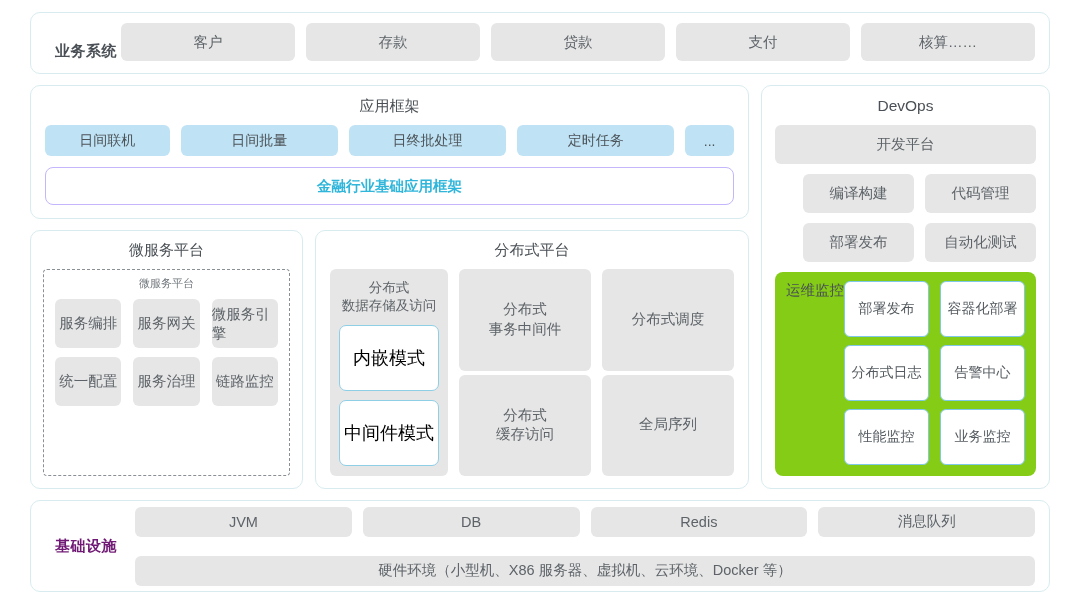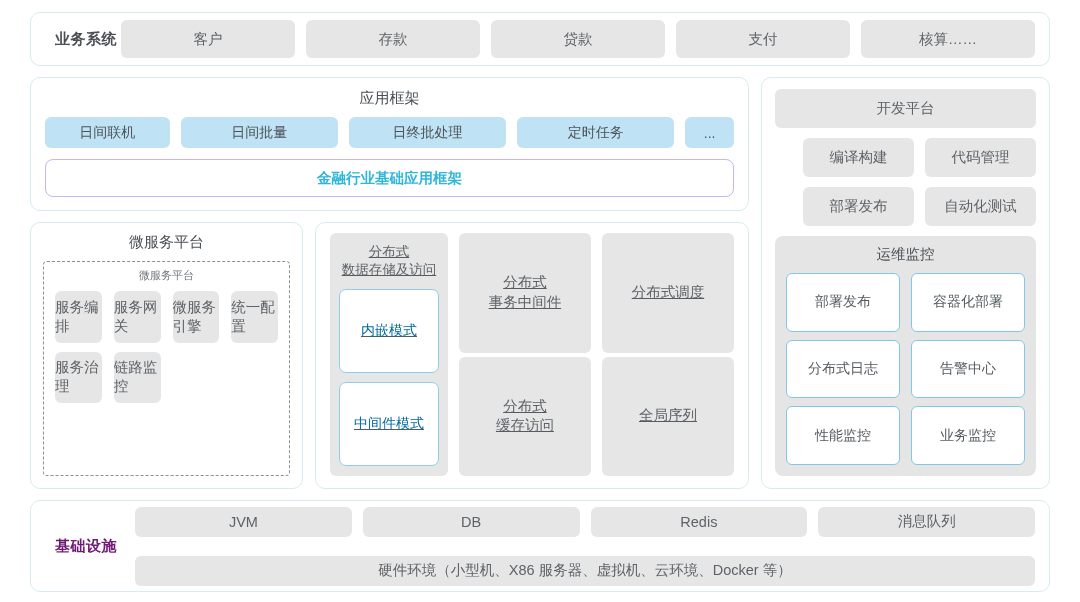--- a/index.html
+++ b/index.html
@@ -30,23 +30,23 @@
   .outer-card {
     border: 1px solid #d8ecf0;
     border-radius: 10px;
     background: #ffffff;
     box-sizing: border-box;
   }
 
   
   .biz-row {
     display: flex;
-    align-items: center;
+    align-items: flex-end;
     padding: 12px 14px;
-    height: 54px;
+    height: 62px;
   }
   .biz-label {
     font-size: 15px;
     font-weight: bold;
     color: #4a5055;
     white-space: nowrap;
     padding-left: 10px;
     padding-right: 4px;
     letter-spacing: 0.5px;
   }
@@ -153,40 +153,39 @@
   }
   .micro-sub {
     text-align: center;
     font-size: 11px;
     color: #70767b;
     margin-bottom: 8px;
   }
   .micro-grid {
     flex: 1;
     display: grid;
-    grid-template-columns: 1fr 1fr 1fr 1fr;
+    grid-template-columns: 1fr 1fr 1fr;
     grid-template-rows: repeat(3, 1fr);
     gap: 9px 12px;
   }
   .micro-grid .chip { font-size: 14.5px; }
 
   .dist-panel {
     flex: 1 1 auto;
     padding: 10px 14px 12px 14px;
     display: flex;
     flex-direction: column;
     min-width: 0;
   }
   .dist-grid {
     flex: 1;
     display: grid;
     grid-template-columns: 1.0fr 1.12fr 1.12fr;
     grid-template-rows: 1fr 1fr;
     gap: 4px 11px;
-    text-decoration: underline;
   }
   .cell-storage {
     grid-row: 1 / span 2;
     grid-column: 1;
     background: #e6e6e6;
     border-radius: 6px;
     display: flex;
     flex-direction: column;
     align-items: center;
     padding: 10px 9px 10px 9px;
@@ -202,22 +201,22 @@
   }
   .mode-box {
     border: 1px solid #8fcfe6;
     border-radius: 7px;
     background: #ffffff;
     width: 100%;
     flex: 1;
     display: flex;
     align-items: center;
     justify-content: center;
-    font-size: 14px;
-    color: #0369a1;
+    font-size: 18px;
+    color: #000000;
     box-sizing: border-box;
   }
   .mode-box + .mode-box { margin-top: 9px; }
 
   .dist-cell {
     background: #e6e6e6;
     border-radius: 6px;
     display: flex;
     align-items: center;
     justify-content: center;
@@ -253,26 +252,25 @@
     gap: 11px;
     margin-bottom: 10px;
     padding-left: 28px;
   }
   .dev-pair .chip {
     flex: 1;
     height: 39px;
     font-size: 14.5px;
   }
   .ops-panel {
-    background: #e5e5e5;
+    background: #84cc16;
     border-radius: 8px;
     padding: 9px 11px 11px 11px;
     flex: 1;
     display: flex;
-    flex-direction: column;
     box-sizing: border-box;
   }
   .ops-title {
     text-align: center;
     font-size: 14.5px;
     color: #4a5055;
     margin-bottom: 9px;
   }
   .ops-grid {
     flex: 1;
@@ -374,20 +372,21 @@
               <div class="chip">服务网关</div>
               <div class="chip">微服务引擎</div>
               <div class="chip">统一配置</div>
               <div class="chip">服务治理</div>
               <div class="chip">链路监控</div>
             </div>
           </div>
         </div>
 
         <div class="outer-card dist-panel">
+          <div class="panel-title">分布式平台</div>
           <div class="dist-grid">
             <div class="cell-storage">
               <div class="cell-title">分布式
 数据存储及访问</div>
               <div class="mode-box">内嵌模式</div>
               <div class="mode-box">中间件模式</div>
             </div>
             <div class="dist-cell">分布式
 事务中间件</div>
             <div class="dist-cell">分布式调度</div>
@@ -395,20 +394,21 @@
 缓存访问</div>
             <div class="dist-cell">全局序列</div>
           </div>
         </div>
 
       </div>
     </div>
 
     <div class="mid-right">
       <div class="outer-card devops">
+        <div class="devops-title">DevOps</div>
         <div class="chip dev-wide">开发平台</div>
         <div class="dev-pair">
           <div class="chip">编译构建</div>
           <div class="chip">代码管理</div>
         </div>
         <div class="dev-pair">
           <div class="chip">部署发布</div>
           <div class="chip">自动化测试</div>
         </div>
         <div class="ops-panel">

